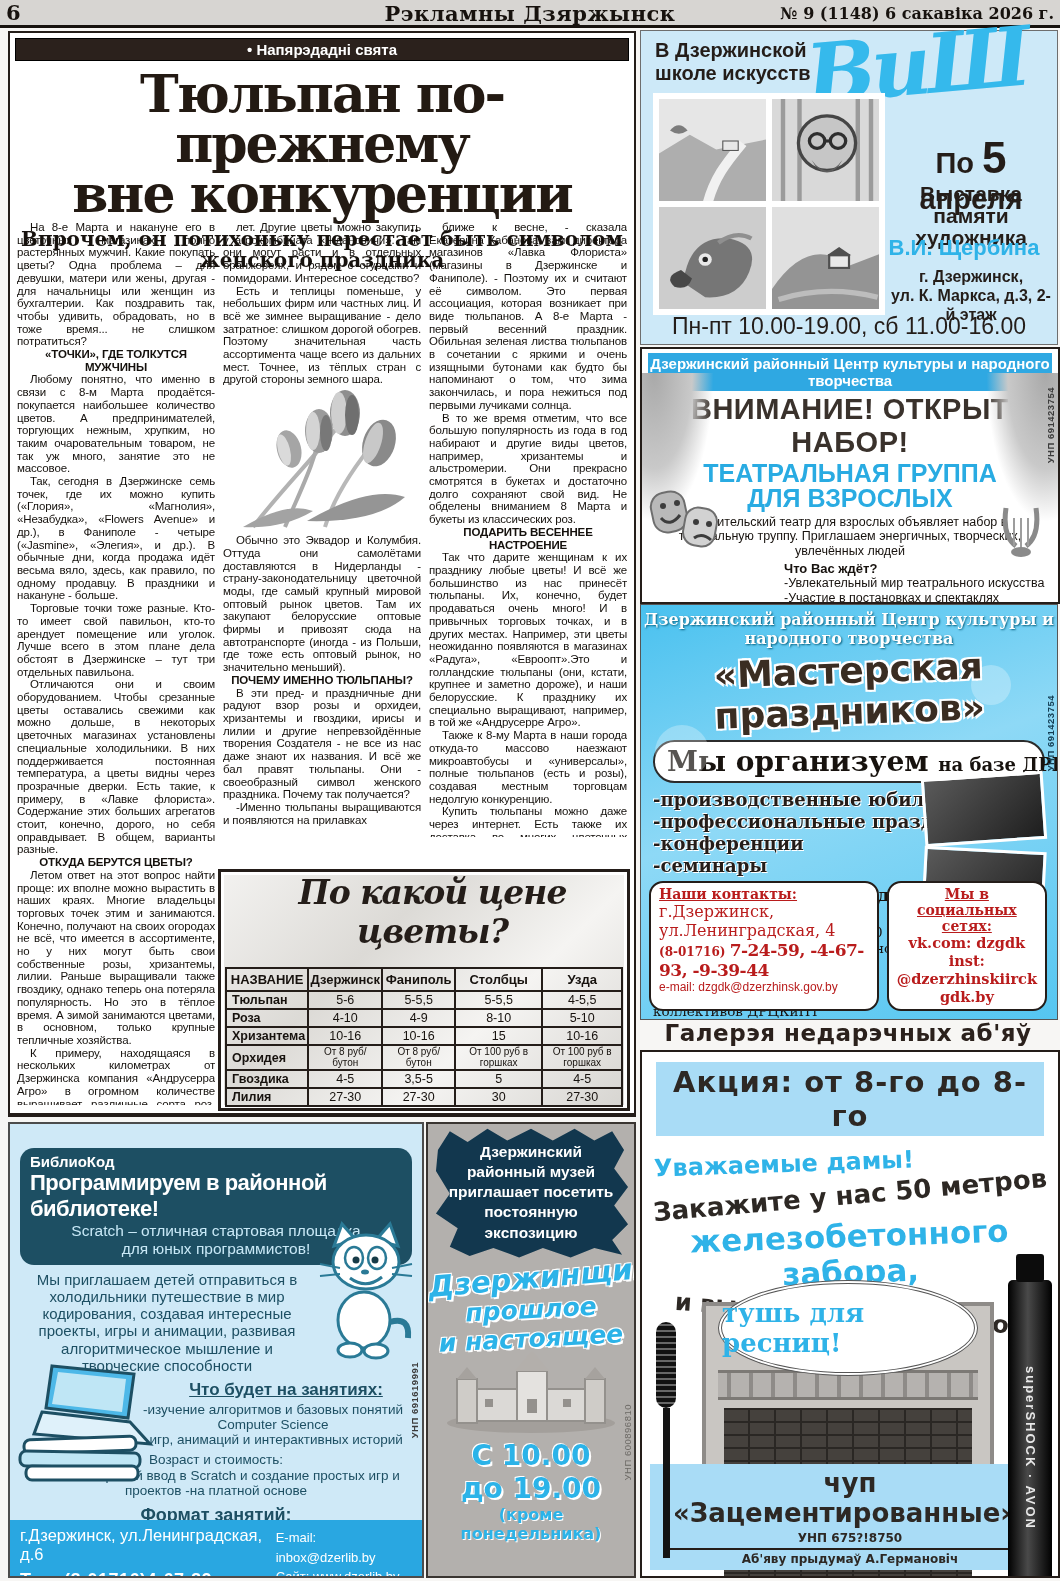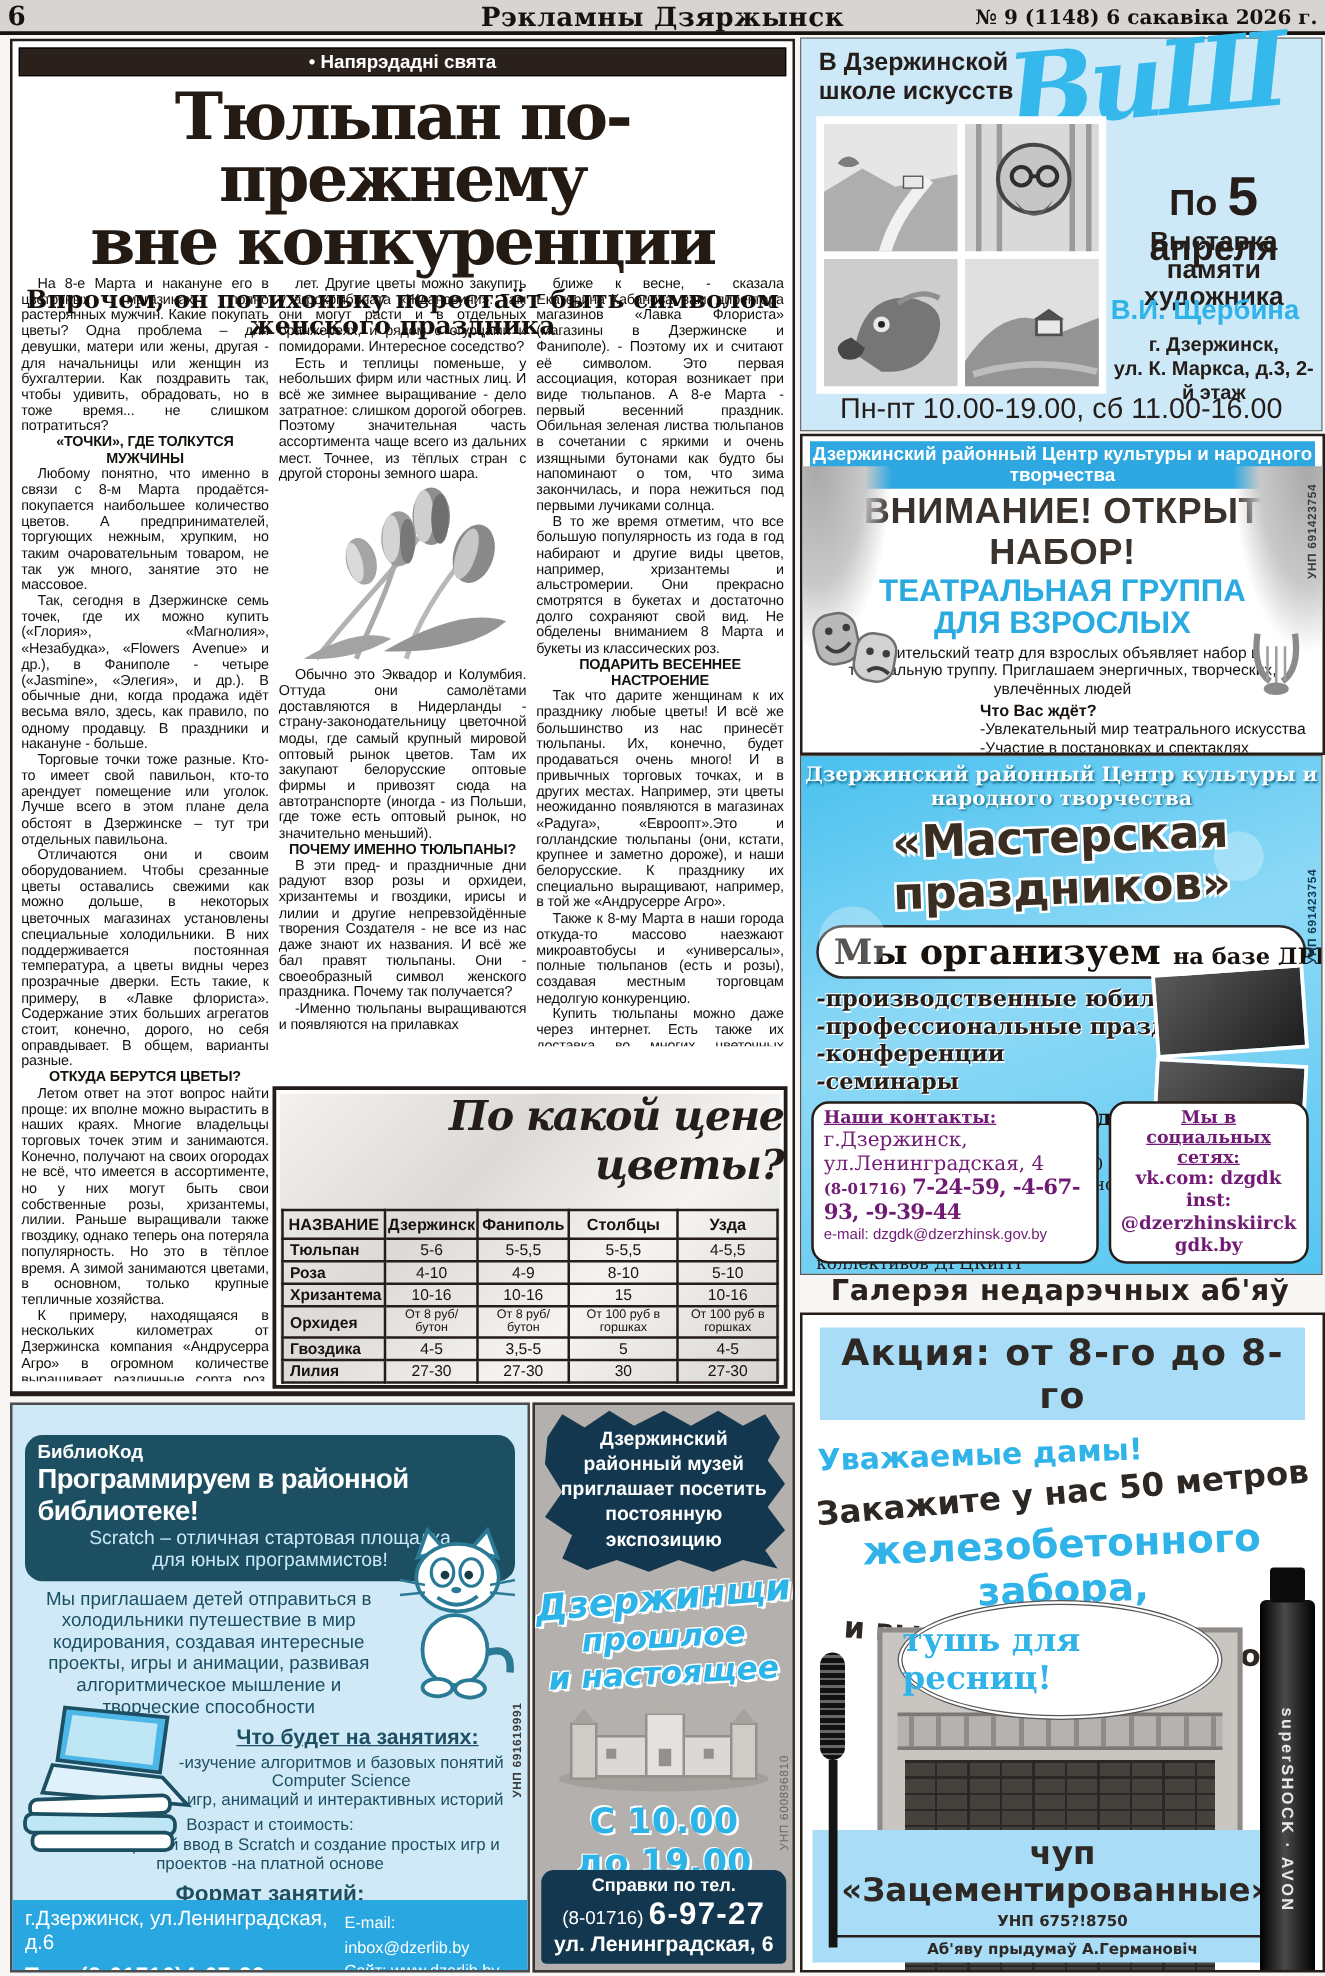--- a/index.html
+++ b/index.html
@@ -27,21 +27,21 @@
   .col p{margin:0;text-indent:13px;}
   .chead{font-weight:bold;text-align:center;text-indent:0 !important;}
   #col2{max-height:652px;}
   #col3{max-height:616px;}
   .byline{position:absolute;right:14px;top:808px;font-weight:bold;font-size:13px;}
   .tulip-pic{margin:3px 0;height:142px;}
   
   .ptable{position:absolute;left:208px;top:836px;width:406px;height:236px;
           border:3px solid #241d19;box-shadow:0 0 0 3px #fff inset;
           background:linear-gradient(135deg,#f3f2f0 0%,#dcdad6 35%,#f5f4f2 65%,#d6d4d0 100%);}
-  .pt-title{font:italic bold 33px "DejaVu Serif",serif;text-align:right;color:#241d19;
+  .pt-title{font:italic bold 33px "DejaVu Serif",serif;text-align:center;color:#241d19;
             margin:1px 0;letter-spacing:-1px;padding-left:17px;}
   table.pt{width:calc(100% - 8px);margin:16px 4px;border-collapse:collapse;}
   .pt th,.pt td{border:2px solid #241d19;text-align:center;padding:1px 2px;font-size:12.5px;}
   .pt th{font-weight:bold;font-size:13px;padding:3px 1px;}
   .pt td.n{font-weight:bold;text-align:left;padding-left:5px;font-size:12.5px;}
   .pt td.sm{font-size:10px;line-height:1.05;}
   .pt-note{font:italic 11px "Liberation Sans",sans-serif;text-align:center;padding:2px 0 3px;}
   
   .vtext{position:absolute;writing-mode:vertical-rl;transform:rotate(180deg);
          font-size:9.5px;font-weight:bold;color:#3c3c3c;letter-spacing:0.5px;}
@@ -94,21 +94,21 @@
   .ws-list{margin:6px 0 0 12px;font:bold 18px "DejaVu Serif",serif;color:#241d19;line-height:1.22;
            text-shadow:1px 1px 0 #fff,-1px -1px 0 #fff;}
   .ws-only{margin:8px 0 0 12px;width:300px;font-family:"DejaVu Serif",serif;color:#17120e;}
   .ws-only .t{font-weight:bold;font-size:17.5px;text-decoration:underline;}
   .ws-only .i{font-size:13.5px;line-height:1.18;}
   .ws-photos{position:absolute;right:12px;top:170px;width:122px;}
   .ws-ph{border:3px solid #fff;background:linear-gradient(135deg,#5a5a5a,#1e1e1e);height:62px;margin-bottom:6px;}
   .ws-ph.a{transform:rotate(-4deg);} .ws-ph.b{transform:rotate(3deg);} .ws-ph.c{transform:rotate(-2deg);}
   .ws-contacts{position:absolute;left:8px;right:10px;bottom:8px;display:flex;gap:8px;}
   .c-box{background:#fff;border:2px solid #241d19;border-radius:14px;padding:3px 8px;
-         font-family:"DejaVu Serif",serif;color:#701a75;margin-top:29px;}
+         font-family:"DejaVu Serif",serif;color:#b91c1c;margin-top:29px;}
   .c-box.one{flex:1.55;} .c-box.two{flex:1;text-align:center;}
   .c-t{font-weight:bold;font-size:14px;text-decoration:underline;}
   .c-addr{font-size:16px;}
   .c-pre{font-weight:bold;font-size:12px;}
   .c-num{font-weight:bold;font-size:17px;letter-spacing:-0.5px;}
   .c-mail{font-size:12px;font-family:"Liberation Sans",sans-serif;}
   .c-soc{font-weight:bold;font-size:14.5px;line-height:1.25;}
   
   .gal-head{position:absolute;left:640px;top:1020px;width:416px;text-align:center;
             font:bold 23px "DejaVu Sans",sans-serif;color:#2b211c;letter-spacing:0.5px;}
@@ -597,21 +597,16 @@
         <rect x="74" y="22" width="30" height="50" fill="#e4e2df" stroke="#94918d" stroke-width="2"></rect>
         <polygon points="72,22 89,2 106,22" fill="#b3afab"></polygon>
         <rect x="84" y="50" width="10" height="14" fill="#94918d"></rect>
         <rect x="42" y="50" width="8" height="8" fill="#94918d"></rect>
         <rect x="120" y="50" width="8" height="8" fill="#94918d"></rect>
       </svg>
     </div>
     <div class="mu-time">С 10.00</div>
     <div class="mu-time">до 19.00</div>
     <div class="mu-note">(кроме понедельника)</div>
-    <div class="mu-foot">
-      <div class="mu-ref">Справки по тел.</div>
-      <div><span class="mu-pre">(8-01716) </span><span class="mu-num">6-97-27</span></div>
-      <div class="mu-addr">ул. Ленинградская, 6</div>
-    </div>
     <div class="vtext" style="right:1px;top:280px;color:#6b6864;font-weight:normal;">УНП 600896810</div>
   </div>
 
 </div>
 
 </body></html>

